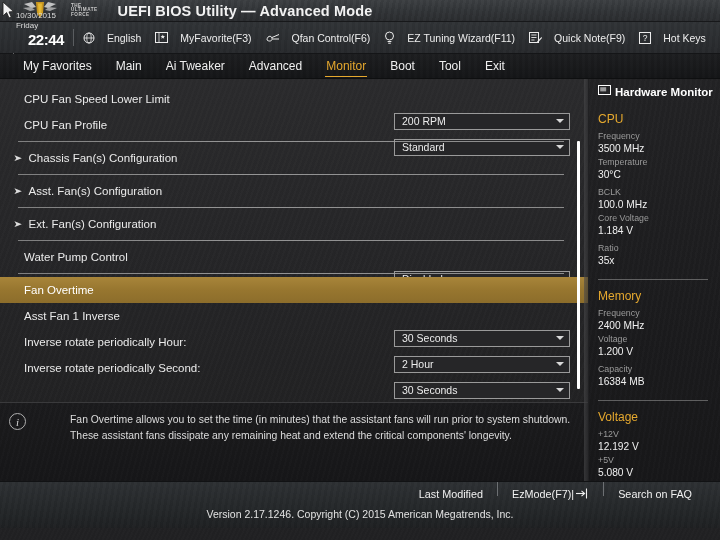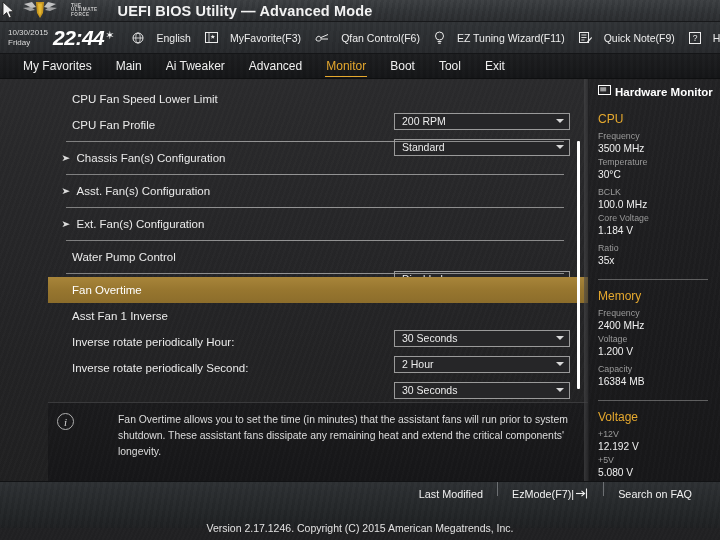--- a/index.html
+++ b/index.html
@@ -50,25 +50,25 @@
   
   .toolbar {
     position: relative;
     height: 32px;
     background:
       repeating-linear-gradient(95deg, rgba(255,255,255,0.015) 0 3px, rgba(0,0,0,0.02) 3px 6px),
       linear-gradient(180deg, #303336 0%, #27292c 100%);
     display: flex; align-items: center;
     border-bottom: 1px solid #141517;
   }
-  .datetime { display: flex; align-items: center; margin-left: 8px; }
+  .datetime { display: flex; align-items: center; margin-left: 8px; flex-direction: column; }
   .dt-date { font-size: 8px; line-height: 10px; color: #dcdcdc; }
   .dt-clock {
-    font-size: 21px; font-weight: bold; color: #ffffff;
-    margin-left: 5px; letter-spacing: -0.5px; font-style: italic;
+    font-size: 15px; font-weight: bold; color: #ffffff;
+    margin-left: 20px; letter-spacing: -0.5px;
   }
   .gear {
     font-size: 11px; color: #ffffff; margin-left: 1px;
     align-self: flex-start; margin-top: 3px;
   }
   .tb-sep { width: 1px; height: 17px; background: #5a5d60; margin: 0 9px; }
   .tb-item {
     display: flex; align-items: center; gap: 12px;
     font-size: 10.5px; color: #ededed; margin-right: 14px;
     cursor: pointer; white-space: nowrap;
@@ -100,21 +100,20 @@
 
   
   .body-wrap { display: flex; height: 402px; }
 
   .main-col {
     width: 588px; position: relative;
     display: flex; flex-direction: column;
     background:
       repeating-linear-gradient(110deg, rgba(255,255,255,0.012) 0 2px, rgba(0,0,0,0.015) 2px 5px),
       linear-gradient(180deg, #2b2b2d 0%, #252527 50%, #202021 100%);
-    padding-left: 48px;
   }
 
   .settings-area {
     position: relative;
     height: 323px;
     padding: 7px 0 0 0;
     overflow: hidden;
   }
 
   .row {
@@ -256,21 +255,21 @@
   }
   .fl-item {
     font-size: 10.8px; color: #f0f0f0;
     cursor: pointer; display: flex; align-items: center; gap: 2px;
     white-space: nowrap;
   }
   .fl-sep { width: 1px; height: 14px; background: #6d7073; margin: 0 14px; }
   .copyright {
     text-align: center;
     font-size: 10.5px; color: #e2e2e2;
-    margin-top: 16px;
+    margin-top: 2px;
   }
 </style>
 </head>
 <body>
 
 <div id="app">
 
   <div class="header">
 
     <svg class="cursor" viewBox="0 0 13 19">

